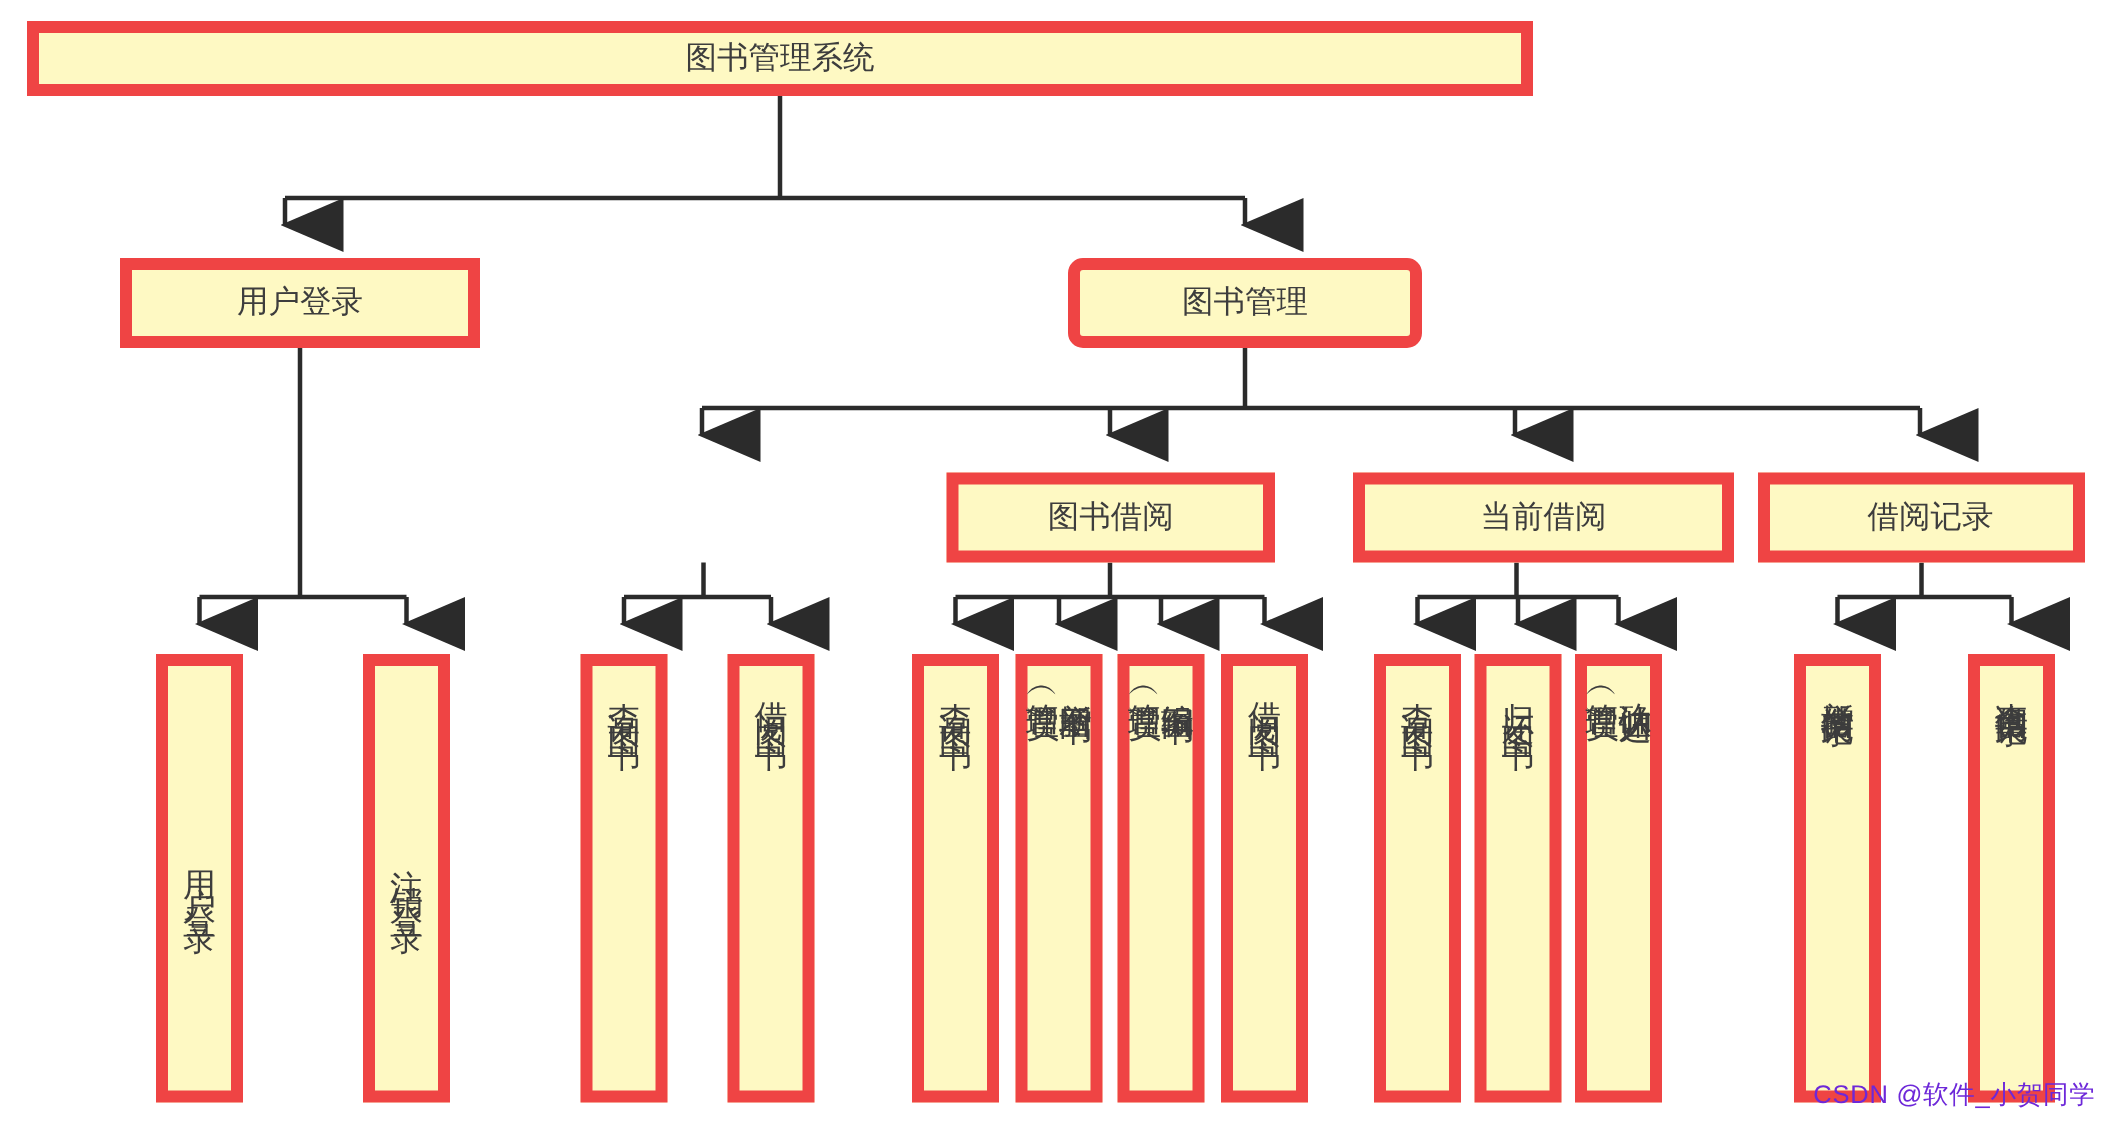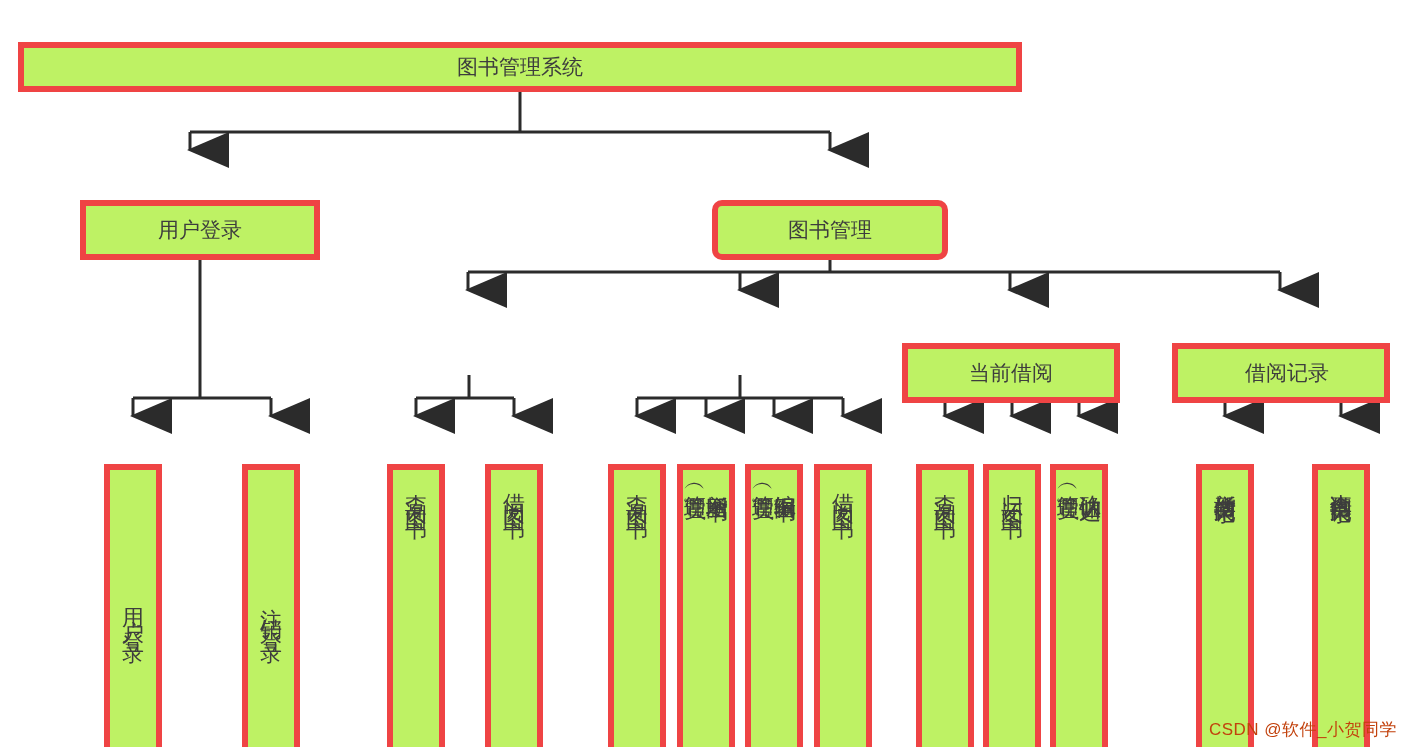--- a/index.html
+++ b/index.html
@@ -17,27 +17,26 @@
   }
   #edges {
     position: absolute;
     left: 0; top: 0;
     width: 1405px;
     height: 747px;
   }
   .node {
     position: absolute;
     box-sizing: border-box;
-    background: #bef264;
-    border: 6px solid #ef4444;
+    background: #fef9c3;
+    border: 8px solid #ef4444;
     display: flex;
     align-items: center;
     justify-content: center;
     color: #3a3a3a;
-    margin-top: 28px;
   }
   .node-label {
     text-align: center;
     line-height: 1.18;
     white-space: pre;
     color: #3d3d3d;
   }
   .h-node .node-label {
     font-size: 21px;
   }
@@ -64,21 +63,21 @@
     padding-top: 0;
   }
   .v-node.short-text .node-label {
     letter-spacing: 12px;
   }
   #watermark {
     position: absolute;
     right: 8px;
     bottom: 6px;
     font-size: 17px;
-    color: #c2410c;
+    color: #6d28d9;
     letter-spacing: 0.5px;
     white-space: nowrap;
   }
 </style>
 </head>
 <body>
 
 <div id="canvas">
 
   <svg id="edges" viewBox="0 0 1405 747">
@@ -137,22 +136,25 @@
 
   <div class="node h-node" style="left:80px; top:172px; width:240px; height:60px;">
     <span class="node-label">用户登录</span>
   </div>
 
   <div class="node h-node" style="left:712px; top:172px; width:236px; height:60px;border-radius:10px;">
     <span class="node-label">图书管理</span>
   </div>
 
 
-
-  <div class="node h-node" style="left:902px; top:315px; width:218px; height:60px;">
+  <div class="node h-node" style="left:631px; top:315px; width:219px; height:60px;">
+    <span class="node-label">图书借阅</span>
+  </div>
+
+  <div class="node h-node" style="left:902px; top:315px; width:254px; height:60px;">
     <span class="node-label">当前借阅</span>
   </div>
 
   <div class="node h-node" style="left:1172px; top:315px; width:218px; height:60px;padding-left:12px;">
     <span class="node-label">借阅记录</span>
   </div>
 
   <div class="node v-node short-text" style="left:104px; top:436px; width:58px; height:299px;">
     <span class="node-label">用户登录</span>
   </div>

